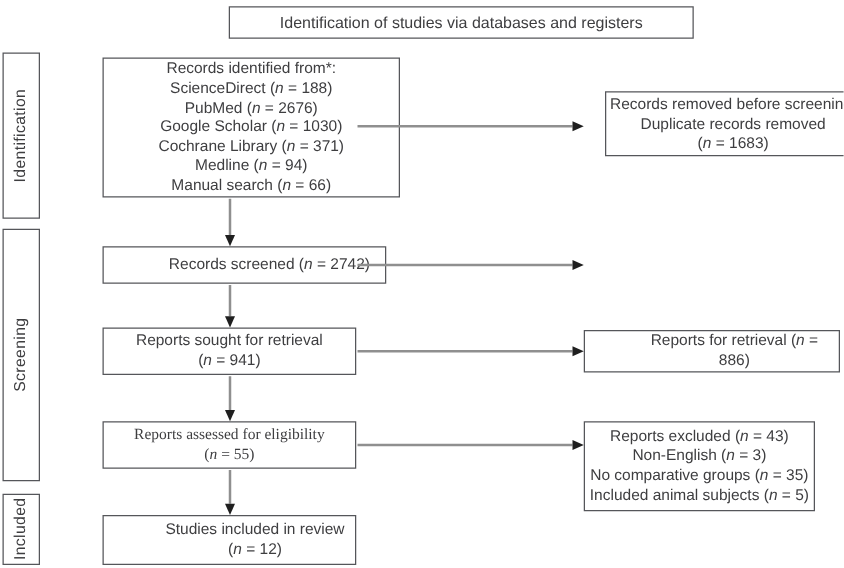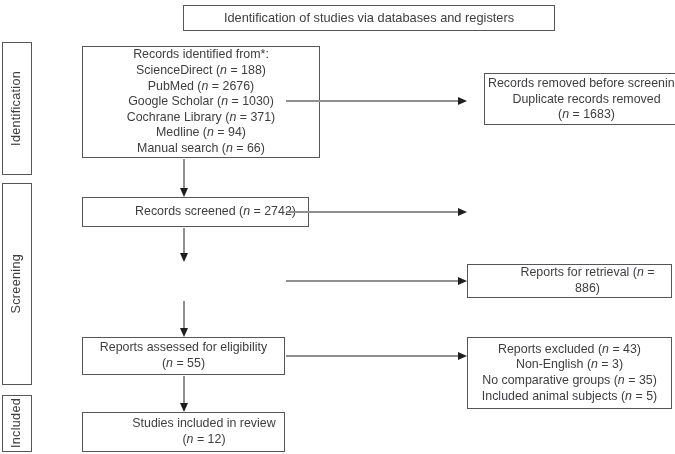--- a/index.html
+++ b/index.html
@@ -79,34 +79,37 @@
   <div class="box" style="left:2px; top:395px; width:30px; height:57px;">
     <span class="vtext">Included</span>
   </div>
 
   <div class="box" style="left:82px; top:46px; width:238px; height:112px;">
       <div>Records identified from*:<br>ScienceDirect (<i>n</i> = 188)<br>PubMed (<i>n</i> = 2676)<br>Google Scholar (<i>n</i> = 1030)<br>Cochrane Library (<i>n</i> = 371)<br>Medline (<i>n</i> = 94)<br>Manual search (<i>n</i> = 66)</div>
     </div>
   <div class="box" style="left:82px; top:197px; width:227px; height:30px;padding-left:43px;">
       <div>Records screened (<i>n</i> = 2742)</div>
     </div>
-  <div class="box" style="left:82px; top:337px; width:203px; height:38px;">
+  <div class="box" style="left:82px; top:262px; width:203px; height:38px;">
+      <div>Reports sought for retrieval<br>(<i>n</i> = 941)</div>
+    </div>
+  <div class="box" style="left:82px; top:337px; width:203px; height:38px;font-family:Liberation Serif, serif;">
       <div>Reports assessed for eligibility<br>(<i>n</i> = 55)</div>
     </div>
   <div class="box" style="left:82px; top:412px; width:203px; height:40px;padding-left:44px;">
       <div>Studies included in review<br>(<i>n</i> = 12)</div>
     </div>
 
   <div class="box" style="left:484px; top:73px; width:205px; height:52px;align-items:flex-end;">
       <div>Records removed before screening:<br>Duplicate records removed<br>(<i>n</i> = 1683)</div>
     </div>
   <div class="box" style="left:467px; top:264px; width:205px; height:34px;padding-left:39px;">
       <div>Reports for retrieval (<i>n</i> = 886)</div>
     </div>
-  <div class="box" style="left:467px; top:337px; width:205px; height:72px;">
+  <div class="box" style="left:467px; top:337px; width:185px; height:72px;">
       <div>Reports excluded (<i>n</i> = 43)<br>Non-English (<i>n</i> = 3)<br>No comparative groups (<i>n</i> = 35)<br>Included animal subjects (<i>n</i> = 5)</div>
     </div>
 
   <div class="arrow-h" style="left:286px; top:100px; width:172px;">
     <span class="head"></span>
   </div>
   <div class="arrow-h" style="left:286px; top:211px; width:172px;">
     <span class="head"></span>
   </div>
   <div class="arrow-h" style="left:286px; top:280px; width:172px;">

